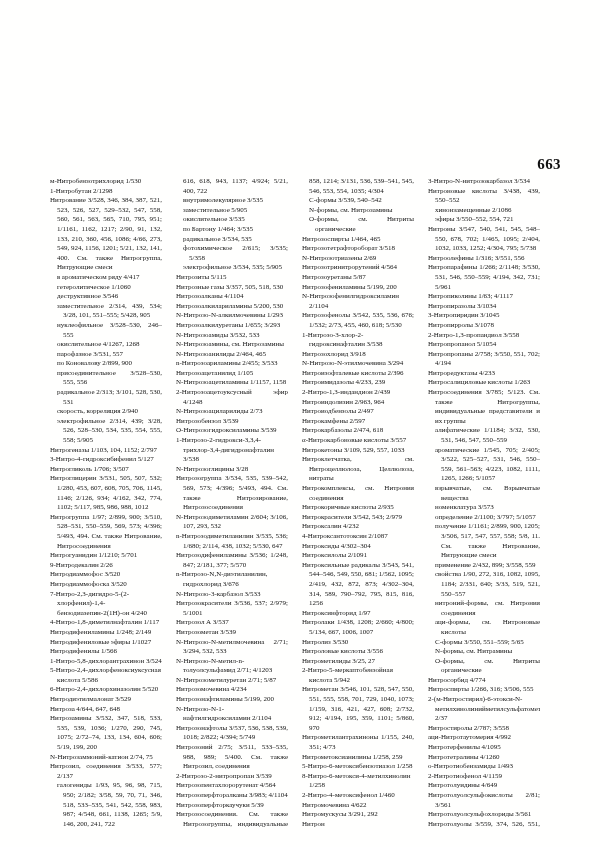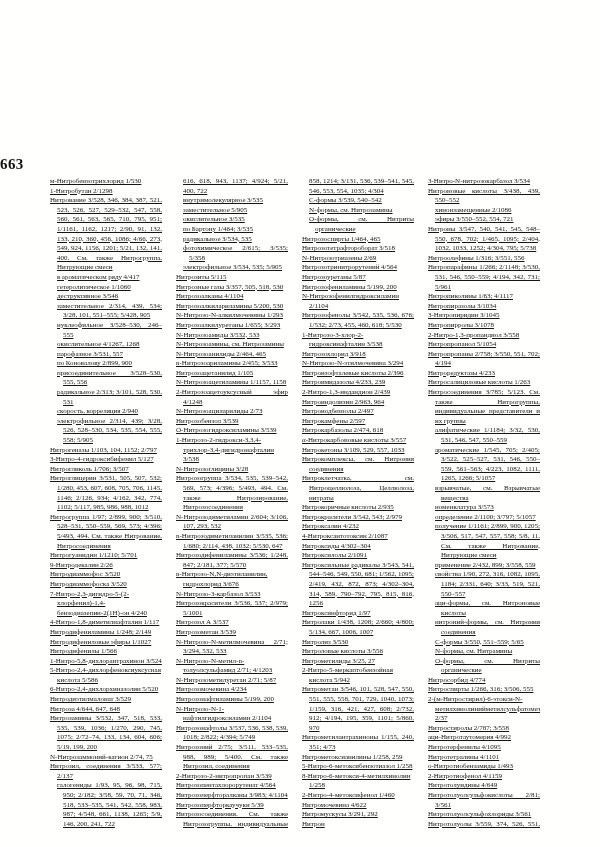--- a/index.html
+++ b/index.html
@@ -6,27 +6,27 @@
   body{
     width:600px;height:847px;
     background:#ffffff;
     font-family:"Liberation Serif","DejaVu Serif",serif;
     color:#161616;
     position:relative;
     overflow:hidden;
   }
   .page{position:absolute;inset:0;background:#fffffe;}
   .pageno{
-    position:absolute;top:156px;left:0;width:549px;
-    font-weight:bold;font-size:15px;
+    position:absolute;top:156px;left:12px;width:549px;
+    text-align:right;font-weight:bold;font-size:15px;
     letter-spacing:.4px;color:#111;
   }
   .cols{
     position:absolute;left:50px;top:177px;width:492px;height:652px;
-    display:flex;gap:14px;overflow:hidden;text-decoration:underline;
+    display:flex;gap:14px;overflow:hidden;
   }
   .col{
     width:112px;min-width:112px;height:100%;overflow:hidden;
     font-size:7px;line-height:9.6px;text-align:justify;
     word-spacing:-0.2px;
   }
   .col p{margin:0;}
   .e0{padding-left:7px;text-indent:-7px;}   
   .e1{padding-left:13px;text-indent:-6px;}  
   .cont{padding-left:7px;text-indent:0;}    
@@ -145,22 +145,22 @@
         <p class="e0">N-Нитрозо-N-этилмочевина 3/294</p>
         <p class="e0">Нитроизофталевые кислоты 2/396</p>
         <p class="e0">Нитроимидазолы 4/233, 239</p>
         <p class="e0">2-Нитро-1,3-индандион 2/439</p>
         <p class="e0">Нитроиндолизин 2/963, 964</p>
         <p class="e0">Нитроиодбензолы 2/497</p>
         <p class="e0">Нитрокамфены 2/597</p>
         <p class="e0">Нитрокарбазолы 2/474, 618</p>
         <p class="e0">α-Нитрокарбоновые кислоты 3/557</p>
         <p class="e0">Нитрокетоны 3/109, 529, 557, 1033</p>
+        <p class="e0">Нитроклетчатка, см. Нитроцеллюлоза, Целлюлоза, нитраты</p>
         <p class="e0">Нитрокомплексы, см. Нитрония соединения</p>
-        <p class="e0">Нитроклетчатка, см. Нитроцеллюлоза, Целлюлоза, нитраты</p>
         <p class="e0">Нитрокоричные кислоты 2/935</p>
         <p class="e0">Нитрокрасители 3/542, 543; 2/979</p>
         <p class="e0">Нитроксалин 4/232</p>
         <p class="e0">4-Нитроксантотоксин 2/1087</p>
         <p class="e0">Нитроксиды 4/302–304</p>
         <p class="e0">Нитроксилолы 2/1091</p>
         <p class="e0">Нитроксильные радикалы 3/543, 541, 544–546, 549, 550, 681; 1/562, 1095; 2/419, 432, 872, 873; 4/302–304, 314, 589, 790–792, 795, 815, 816, 1256</p>
         <p class="e0">Нитроксинфторид 1/97</p>
         <p class="e0">Нитролаки 1/438, 1208; 2/660; 4/800; 5/134, 667, 1006, 1007</p>
         <p class="e0">Нитролиз 3/530</p>
@@ -196,32 +196,32 @@
         <p class="e0">Нитросалициловые кислоты 1/263</p>
         <p class="e0">Нитросоединения 3/785; 5/123. См. также Нитрогруппы, индивидуальные представители и их группы</p>
         <p class="e1">алифатические 1/1184; 3/32, 530, 531, 546, 547, 550–559</p>
         <p class="e1">ароматические 1/545, 705; 2/405; 3/522, 525–527, 531, 546, 550–559, 561–563; 4/223, 1082, 1111, 1265, 1266; 5/1057</p>
         <p class="e1">взрывчатые, см. Взрывчатые вещества</p>
         <p class="e1">номенклатура 3/573</p>
         <p class="e1">определение 2/1100; 3/797; 5/1057</p>
         <p class="e1">получение 1/1161; 2/899, 900, 1205; 3/506, 517, 547, 557, 558; 5/8, 11. См. также Нитрование, Нитрующие смеси</p>
         <p class="e1">применение 2/432, 899; 3/558, 559</p>
         <p class="e1">свойства 1/90, 272, 316, 1082, 1095, 1184; 2/331, 640; 3/33, 519, 521, 550–557</p>
+        <p class="e1">нитроний-формы, см. Нитрония соединения</p>
         <p class="e1">аци-формы, см. Нитроновые кислоты</p>
-        <p class="e1">нитроний-формы, см. Нитрония соединения</p>
         <p class="e1">С-формы 3/550, 551–559; 5/65</p>
         <p class="e1">N-формы, см. Нитрамины</p>
         <p class="e1">О-формы, см. Нитриты органические</p>
         <p class="e0">Нитросорбид 4/774</p>
         <p class="e0">Нитроспирты 1/266, 316; 3/506, 555</p>
         <p class="e0">2-(м-Нитростирил)-6-этокси-N-метилхинолинийметилсульфатометилат 2/37</p>
         <p class="e0">Нитростиролы 2/787; 3/558</p>
         <p class="e0">аци-Нитротаутомерия 4/992</p>
         <p class="e0">Нитротерфенилы 4/1095</p>
-        <p class="e0">Нитротетралины 4/1101</p>
+        <p class="e0">Нитротетралины 4/1260</p>
         <p class="e0">о-Нитротиобензамиды 1/493</p>
         <p class="e0">2-Нитротиофенол 4/1159</p>
         <p class="e0">Нитротолуидины 4/649</p>
         <p class="e0">Нитротолуолсульфокислоты 2/81; 3/561</p>
         <p class="e0">Нитротолуолсульфохлориды 3/561</p>
         <p class="e0">Нитротолуолы 3/559, 374, 526, 551, 560, 561; 1/375; 2/126, 898; 4/649, 1198, 1200, 1266, 1267; 5/412</p>
       </div>
     </div>
 </div>
 

